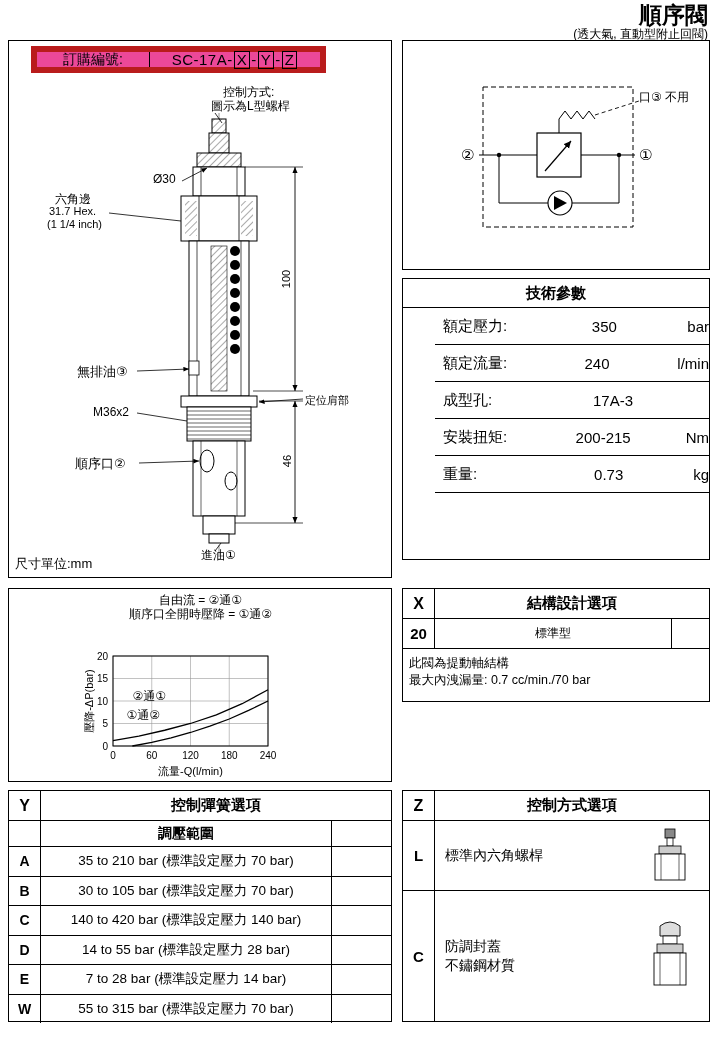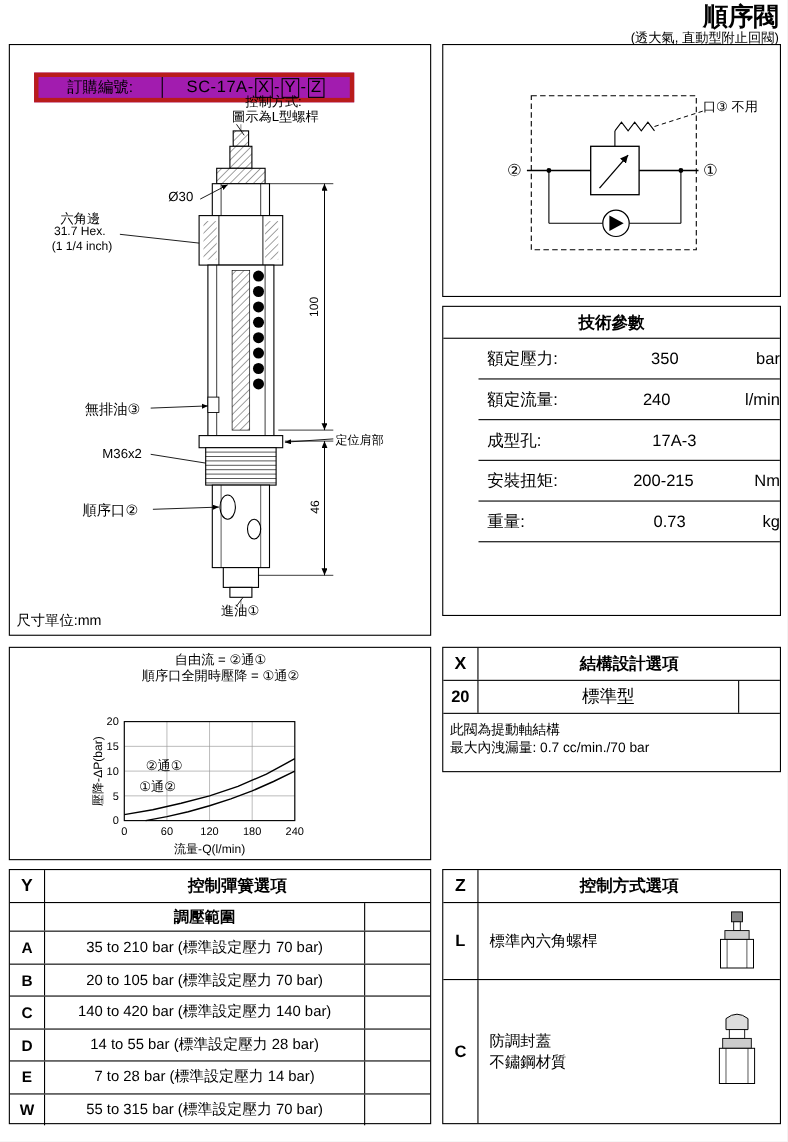--- a/index.html
+++ b/index.html
@@ -7,21 +7,21 @@
         font-family:"Liberation Sans","DejaVu Sans",sans-serif;color:#000;overflow:hidden;}
   .abs{position:absolute;}
   .panel{position:absolute;border:1px solid #000;box-sizing:border-box;background:#fff;}
   .nosel{user-select:none;}
 
   
   .title-main{right:8px;top:0px;font-size:23px;font-weight:bold;}
   .title-sub{right:8px;top:26px;font-size:12px;font-weight:normal;}
 
   
-  .order-box{position:absolute;left:22px;top:5px;display:flex;border:4px solid #b91c1c;height:27px;box-sizing:border-box;background:#a21caf;margin-top:20px;}
+  .order-box{position:absolute;left:22px;top:5px;display:flex;border:6px solid #b91c1c;height:27px;box-sizing:border-box;background:#ec4899;}
   .order-label{width:112px;border-right:1px solid #000;display:flex;align-items:center;justify-content:center;font-size:14px;}
   .order-code{width:170px;display:flex;align-items:center;justify-content:center;font-size:15px;font-weight:normal;letter-spacing:.5px;}
   .code-boxed{border:1.5px solid #000;padding:0 2px;margin:0 1px;line-height:16px;}
 
   
   .dlabel{position:absolute;font-size:12px;white-space:nowrap;}
   .dlabel.small{font-size:11px;}
   .rot{transform:rotate(-90deg);transform-origin:center;}
 
   
@@ -46,21 +46,21 @@
   .y-subtext{flex:1;justify-content:center;font-size:14px;font-weight:bold;}
   .y-row{flex:1;}
   .y-code{width:32px;justify-content:center;font-weight:bold;font-size:14px;}
   .y-label{width:290px;justify-content:center;font-size:13.5px;}
   .y-empty{width:60px;}
   .y-rows{display:flex;flex-direction:column;height:176px;}
 
   
   .x-row2{height:30px;}
   .x-code{width:32px;justify-content:center;font-weight:bold;font-size:15px;}
-  .x-label{flex:1;justify-content:center;font-size:16px;}
+  .x-label{flex:1;justify-content:center;font-size:12px;}
   .x-right{width:38px;}
   .x-notes{padding:6px 6px 0 6px;font-size:12.5px;line-height:17px;}
 
   
   .z-row-l{height:70px;}
   .z-row-c{height:130px;}
   .z-code{width:32px;justify-content:center;font-weight:bold;font-size:15px;}
   .z-text{flex:1;flex-direction:column;align-items:flex-start;justify-content:center;padding-left:10px;font-size:14px;line-height:19px;}
   .z-icon{width:78px;justify-content:center;}
 
@@ -233,21 +233,21 @@
       <div class="cell y-empty bl"></div>
     </div>
     <div class="y-rows">
       <div class="row y-row bb">
         <div class="cell y-code br">A</div>
         <div class="cell y-label">35 to 210 bar (標準設定壓力 70 bar)</div>
         <div class="cell y-empty bl"></div>
       </div>
       <div class="row y-row bb">
         <div class="cell y-code br">B</div>
-        <div class="cell y-label">20 to 105 bar (標準設定壓力 70 bar)</div>
+        <div class="cell y-label">30 to 105 bar (標準設定壓力 70 bar)</div>
         <div class="cell y-empty bl"></div>
       </div>
       <div class="row y-row bb">
         <div class="cell y-code br">C</div>
         <div class="cell y-label">140 to 420 bar (標準設定壓力 140 bar)</div>
         <div class="cell y-empty bl"></div>
       </div>
       <div class="row y-row bb">
         <div class="cell y-code br">D</div>
         <div class="cell y-label">14 to 55 bar (標準設定壓力 28 bar)</div>

